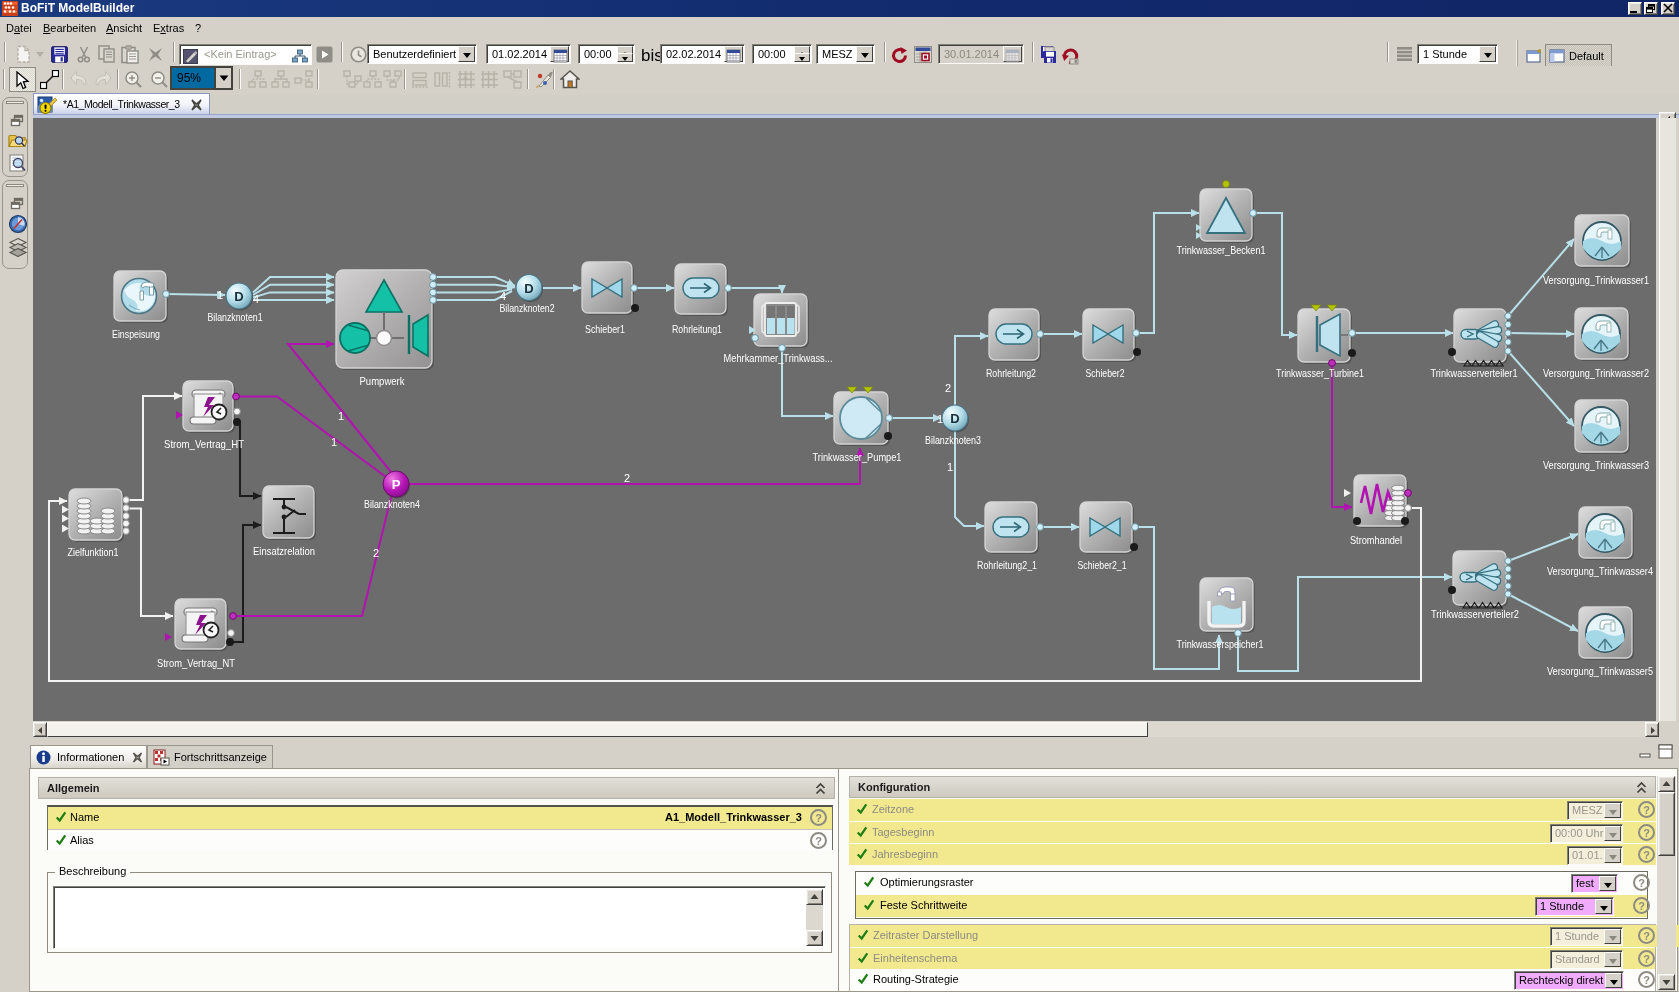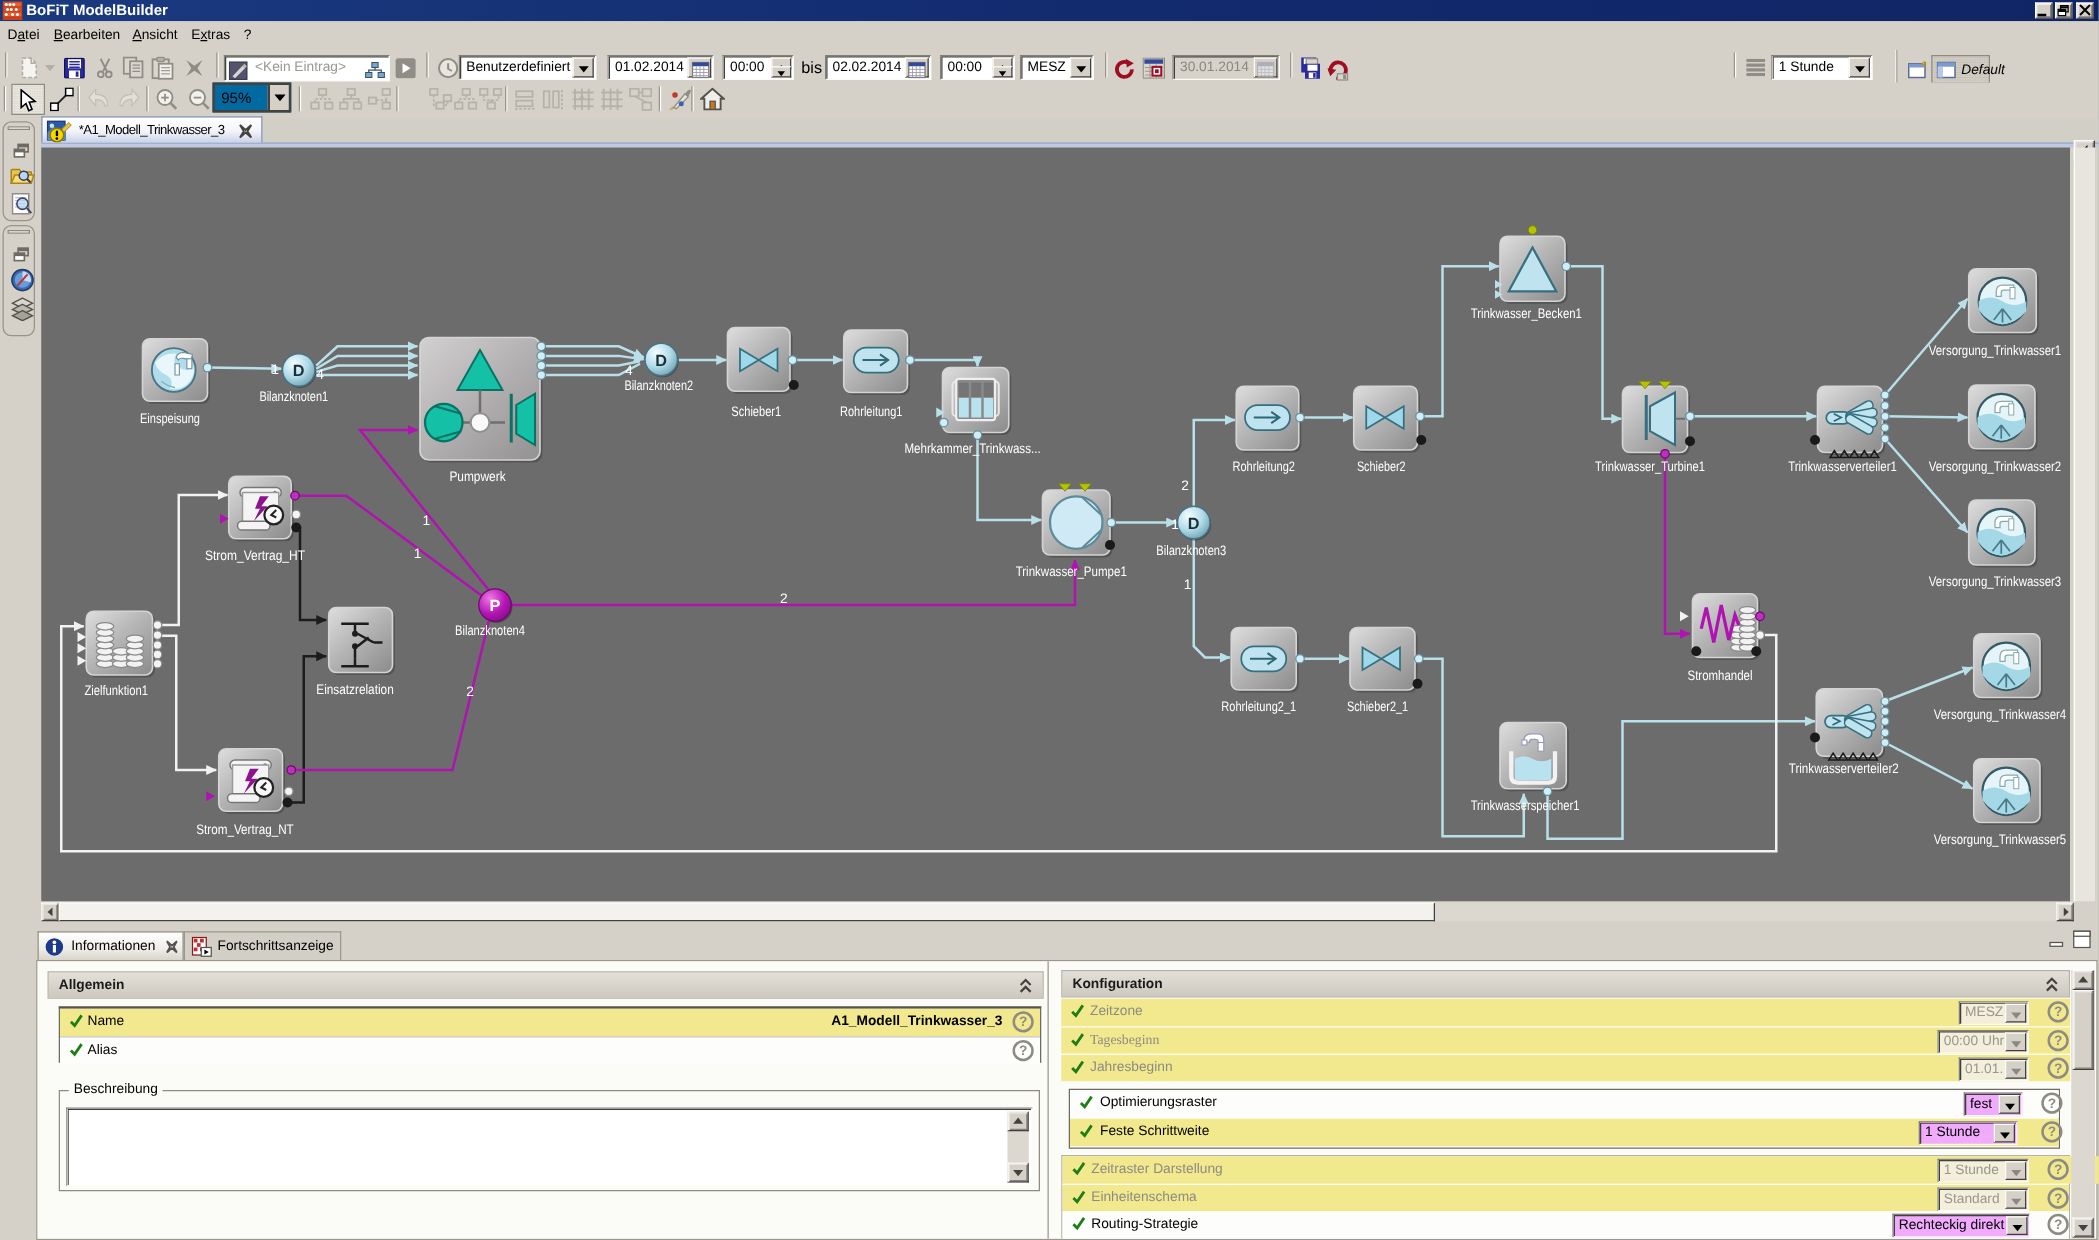--- a/index.html
+++ b/index.html
@@ -200,21 +200,21 @@
           </g>
         </svg></div>
     </div>
   <div class="field" style="left:578px;width:57px;">
       <div class="tx">00:00</div>
       <div class="spin">
         <div class="up"></div>
         <div class="dn"></div>
       </div>
     </div>
-  <div class="abs" style="left:641px;top:7px;font-size:13px">bis</div>
+  <div class="abs" style="left:641px;top:7px;font-size:17px">bis</div>
   <div class="field" style="left:660px;width:85px;">
       <div class="tx">02.02.2014</div>
       <div class="calbtn"><svg width="15" height="16" style="margin:0.5px">
           <rect x="1" y="2" width="13" height="12" fill="#fff" stroke="#777"></rect>
           <rect x="1" y="2" width="13" height="3" fill="#334a9a"></rect>
           <g stroke="#99a" stroke-width="0.7">
             <path d="M1 7.5 h13 M1 10 h13 M1 12.5 h13 M4 5 v9 M7 5 v9 M10 5 v9"></path>
           </g>
         </svg></div>
     </div>
@@ -284,21 +284,21 @@
     </div>
 </div>
 
 <div class="abs" style="left:1516px;top:40px;width:163px;height:52px;border-left:1px solid #efede8;">
   <div class="abs" style="left:0px;top:0;width:1px;height:52px;background:#aaa69c"></div>
   <svg class="ico" style="left:9px;top:7px" width="19" height="18">
       <rect x="1" y="4" width="13" height="11" fill="#fff" stroke="#5a6c94" stroke-width="1.2"></rect>
       <rect x="1" y="4" width="13" height="3" fill="#7e9bd0"></rect>
       <path d="M13 2 l1.7 3.4 -3.6-1.4 3.6-1.4 -1.7 3.4" fill="#e8c83a" stroke="#a8881a" stroke-width="0.7"></path>
     </svg>
-  <div class="abs" style="left:28px;top:4px;width:47px;height:23px;background:#cbc7bd;border:1px solid #8f8b80;background-image:repeating-conic-gradient(#d7d3ca 0% 25%, #c6c2b8 0% 50%);background-size:2px 2px;font-style:italic;">
+  <div class="abs" style="left:28px;top:4px;width:67px;height:23px;background:#cbc7bd;border:1px solid #8f8b80;background-image:repeating-conic-gradient(#d7d3ca 0% 25%, #c6c2b8 0% 50%);background-size:2px 2px;">
     <svg class="ico" style="left:3px;top:3px" width="17" height="16">
         <rect x="1" y="2" width="14" height="12" fill="#fff" stroke="#5a6c94" stroke-width="1.2"></rect>
         <rect x="1" y="2" width="14" height="3.4" fill="#7e9bd0"></rect>
         <rect x="1" y="5.4" width="4.4" height="8.6" fill="#b8c8e8"></rect>
       </svg>
     <div class="abs" style="left:23px;top:5px;font-size:11px;color:#000">Default</div>
   </div>
 </div>
 
 <div class="abs tb" id="tb2">
@@ -1058,21 +1058,21 @@
     <div class="cmb dis2" style="left:718px;top:2px;width:56px;">
         <div class="tx">MESZ</div>
         <div class="combobtn gray"></div>
       </div>
     <div class="qm" style="left:789px;">?</div>
   </div>
   <div class="row yellow" style="left:849px;top:81px;width:807px;border-top:1px solid #fdfdf2;">
     <svg class="check" viewBox="0 0 14 14">
         <path d="M2 7.5 L5.5 11 L12 1.5" fill="none" stroke="#1e7d14" stroke-width="2.6"></path>
       </svg>
-    <div class="rlbl g" style="left:23px;font-family:Liberation Serif, serif;">Tagesbeginn</div>
+    <div class="rlbl g" style="left:23px;">Tagesbeginn</div>
     <div class="cmb dis2" style="left:701px;top:2px;width:73px;">
         <div class="tx">00:00 Uhr</div>
         <div class="combobtn gray"></div>
       </div>
     <div class="qm" style="left:789px;">?</div>
   </div>
   <div class="row yellow" style="left:849px;top:103px;width:807px;border-top:1px solid #fdfdf2;">
     <svg class="check" viewBox="0 0 14 14">
         <path d="M2 7.5 L5.5 11 L12 1.5" fill="none" stroke="#1e7d14" stroke-width="2.6"></path>
       </svg>

